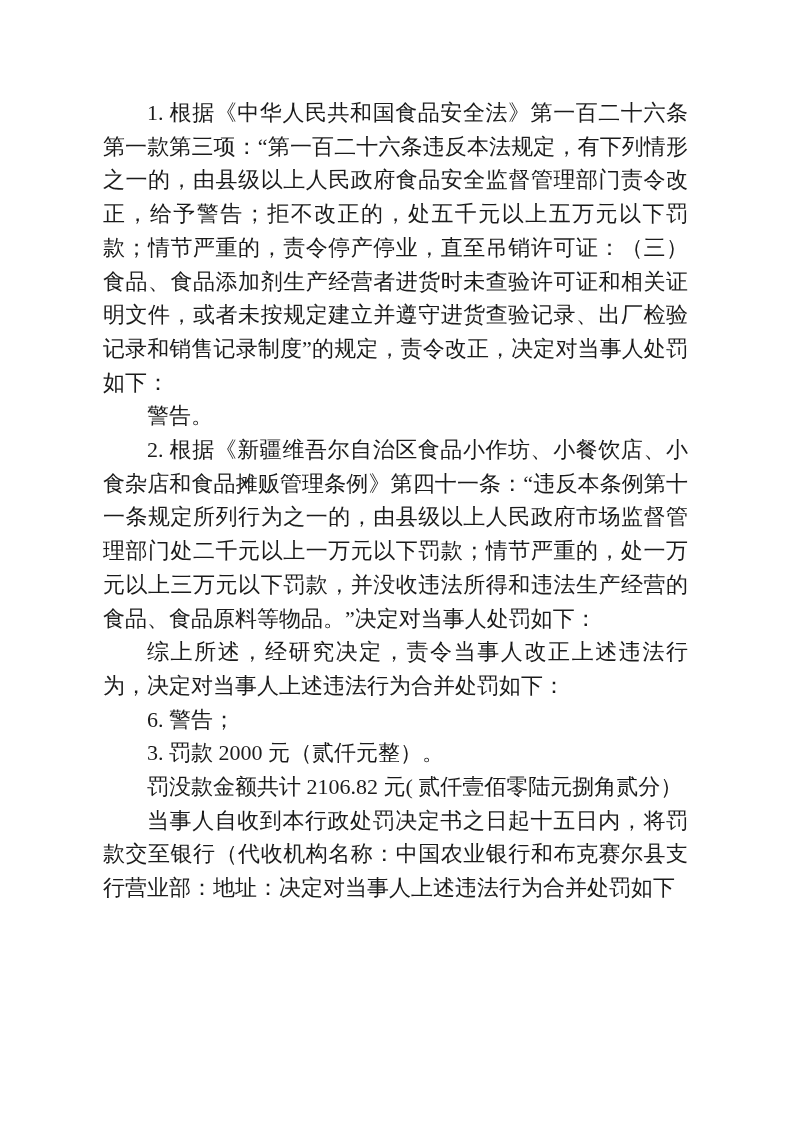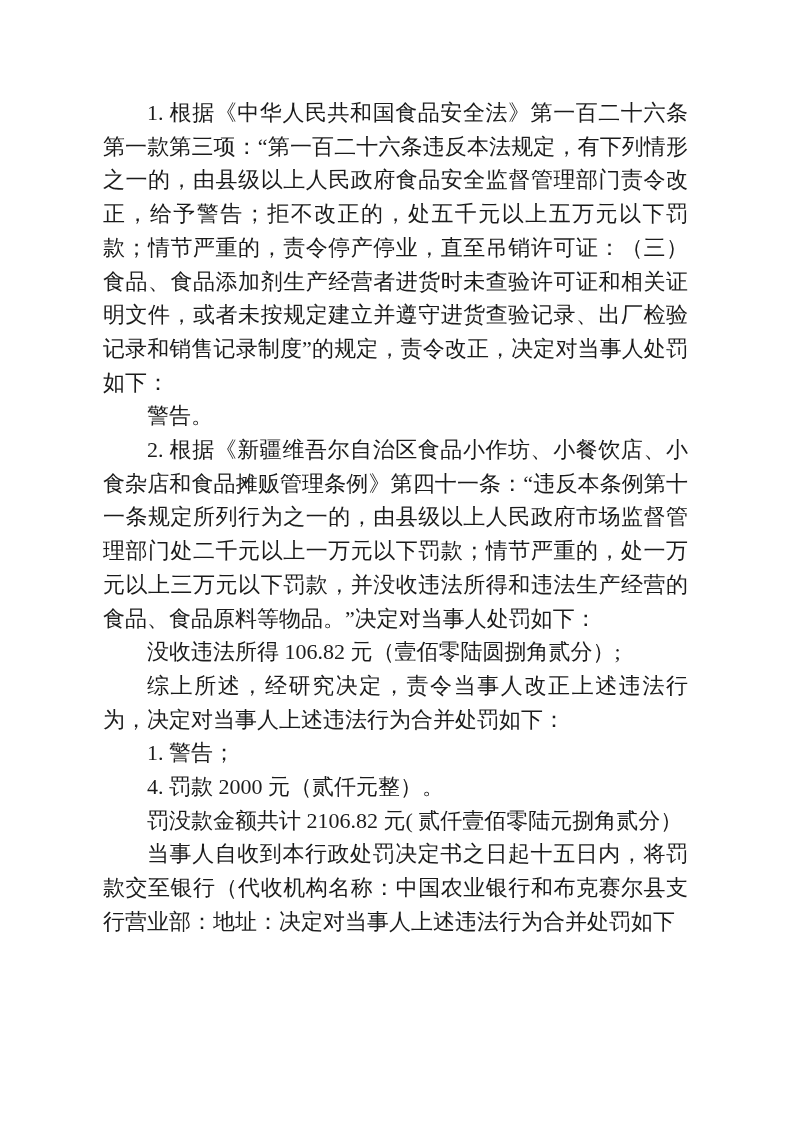--- a/index.html
+++ b/index.html
@@ -30,19 +30,18 @@
     text-indent: 2em;
   }
 </style>
 </head>
 <body>
 
 <div class="page">
   <p class="para">1. 根据《中华人民共和国食品安全法》第一百二十六条第一款第三项：“第一百二十六条违反本法规定，有下列情形之一的，由县级以上人民政府食品安全监督管理部门责令改正，给予警告；拒不改正的，处五千元以上五万元以下罚款；情节严重的，责令停产停业，直至吊销许可证：（三）食品、食品添加剂生产经营者进货时未查验许可证和相关证明文件，或者未按规定建立并遵守进货查验记录、出厂检验记录和销售记录制度”的规定，责令改正，决定对当事人处罚如下：</p>
   <p class="para">警告。</p>
   <p class="para">2. 根据《新疆维吾尔自治区食品小作坊、小餐饮店、小食杂店和食品摊贩管理条例》第四十一条：“违反本条例第十一条规定所列行为之一的，由县级以上人民政府市场监督管理部门处二千元以上一万元以下罚款；情节严重的，处一万元以上三万元以下罚款，并没收违法所得和违法生产经营的食品、食品原料等物品。”决定对当事人处罚如下：</p>
-  <p class="para">没收违法所得 106.82 元（壹佰零陆圆捌角贰分）;</p>
   <p class="para">综上所述，经研究决定，责令当事人改正上述违法行为，决定对当事人上述违法行为合并处罚如下：</p>
-  <p class="para">1. 警告；</p>
-  <p class="para">4. 罚款 2000 元（贰仟元整）。</p>
+  <p class="para">6. 警告；</p>
+  <p class="para">3. 罚款 2000 元（贰仟元整）。</p>
   <p class="para">罚没款金额共计 2106.82 元( 贰仟壹佰零陆元捌角贰分）</p>
   <p class="para">当事人自收到本行政处罚决定书之日起十五日内，将罚款交至银行（代收机构名称：中国农业银行和布克赛尔县支行营业部：地址：决定对当事人上述违法行为合并处罚如下</p>
 </div>
 
 </body></html>

